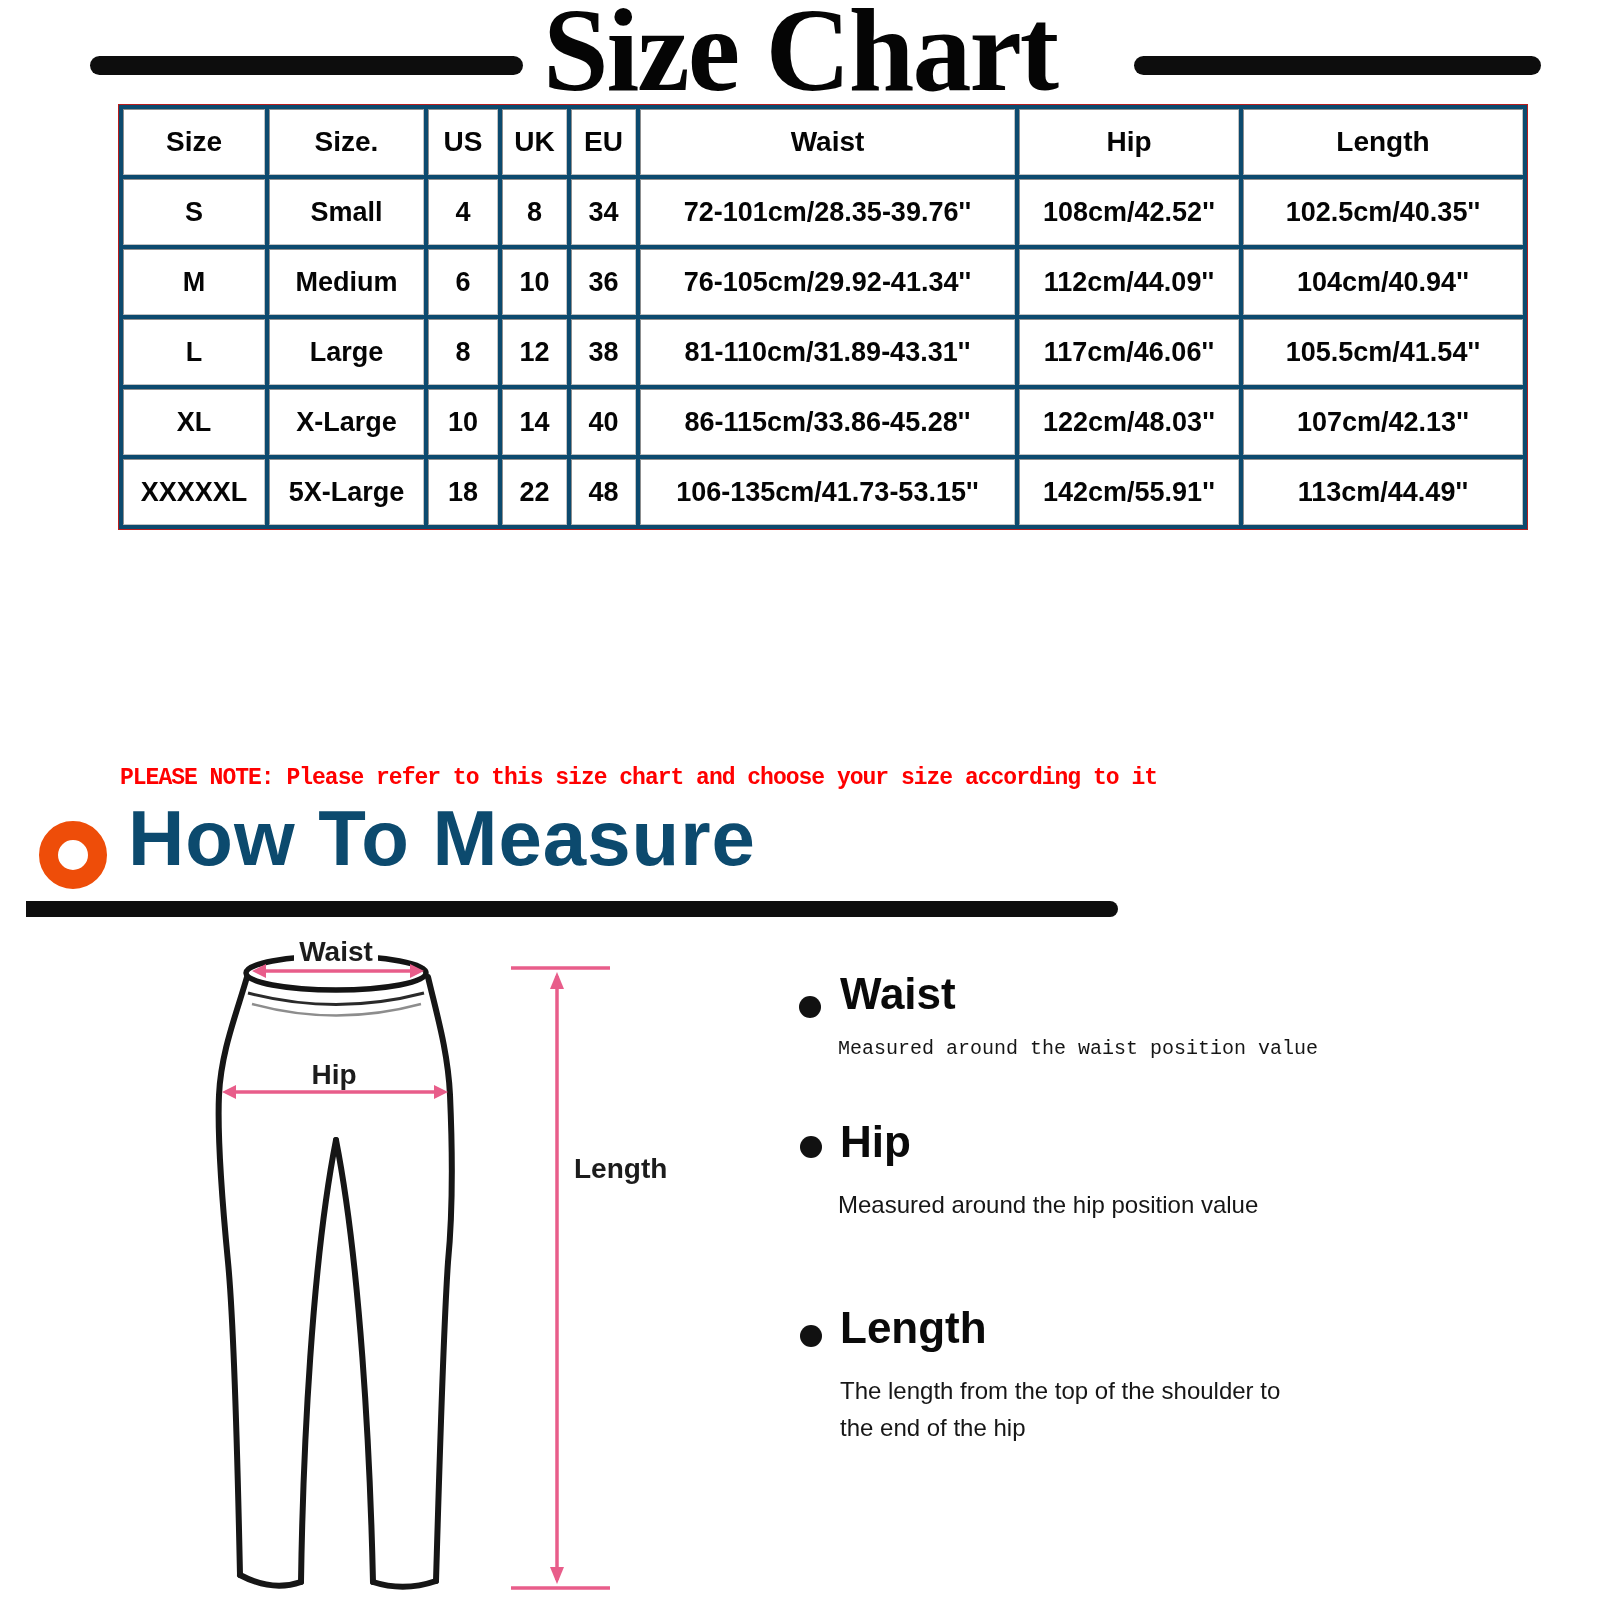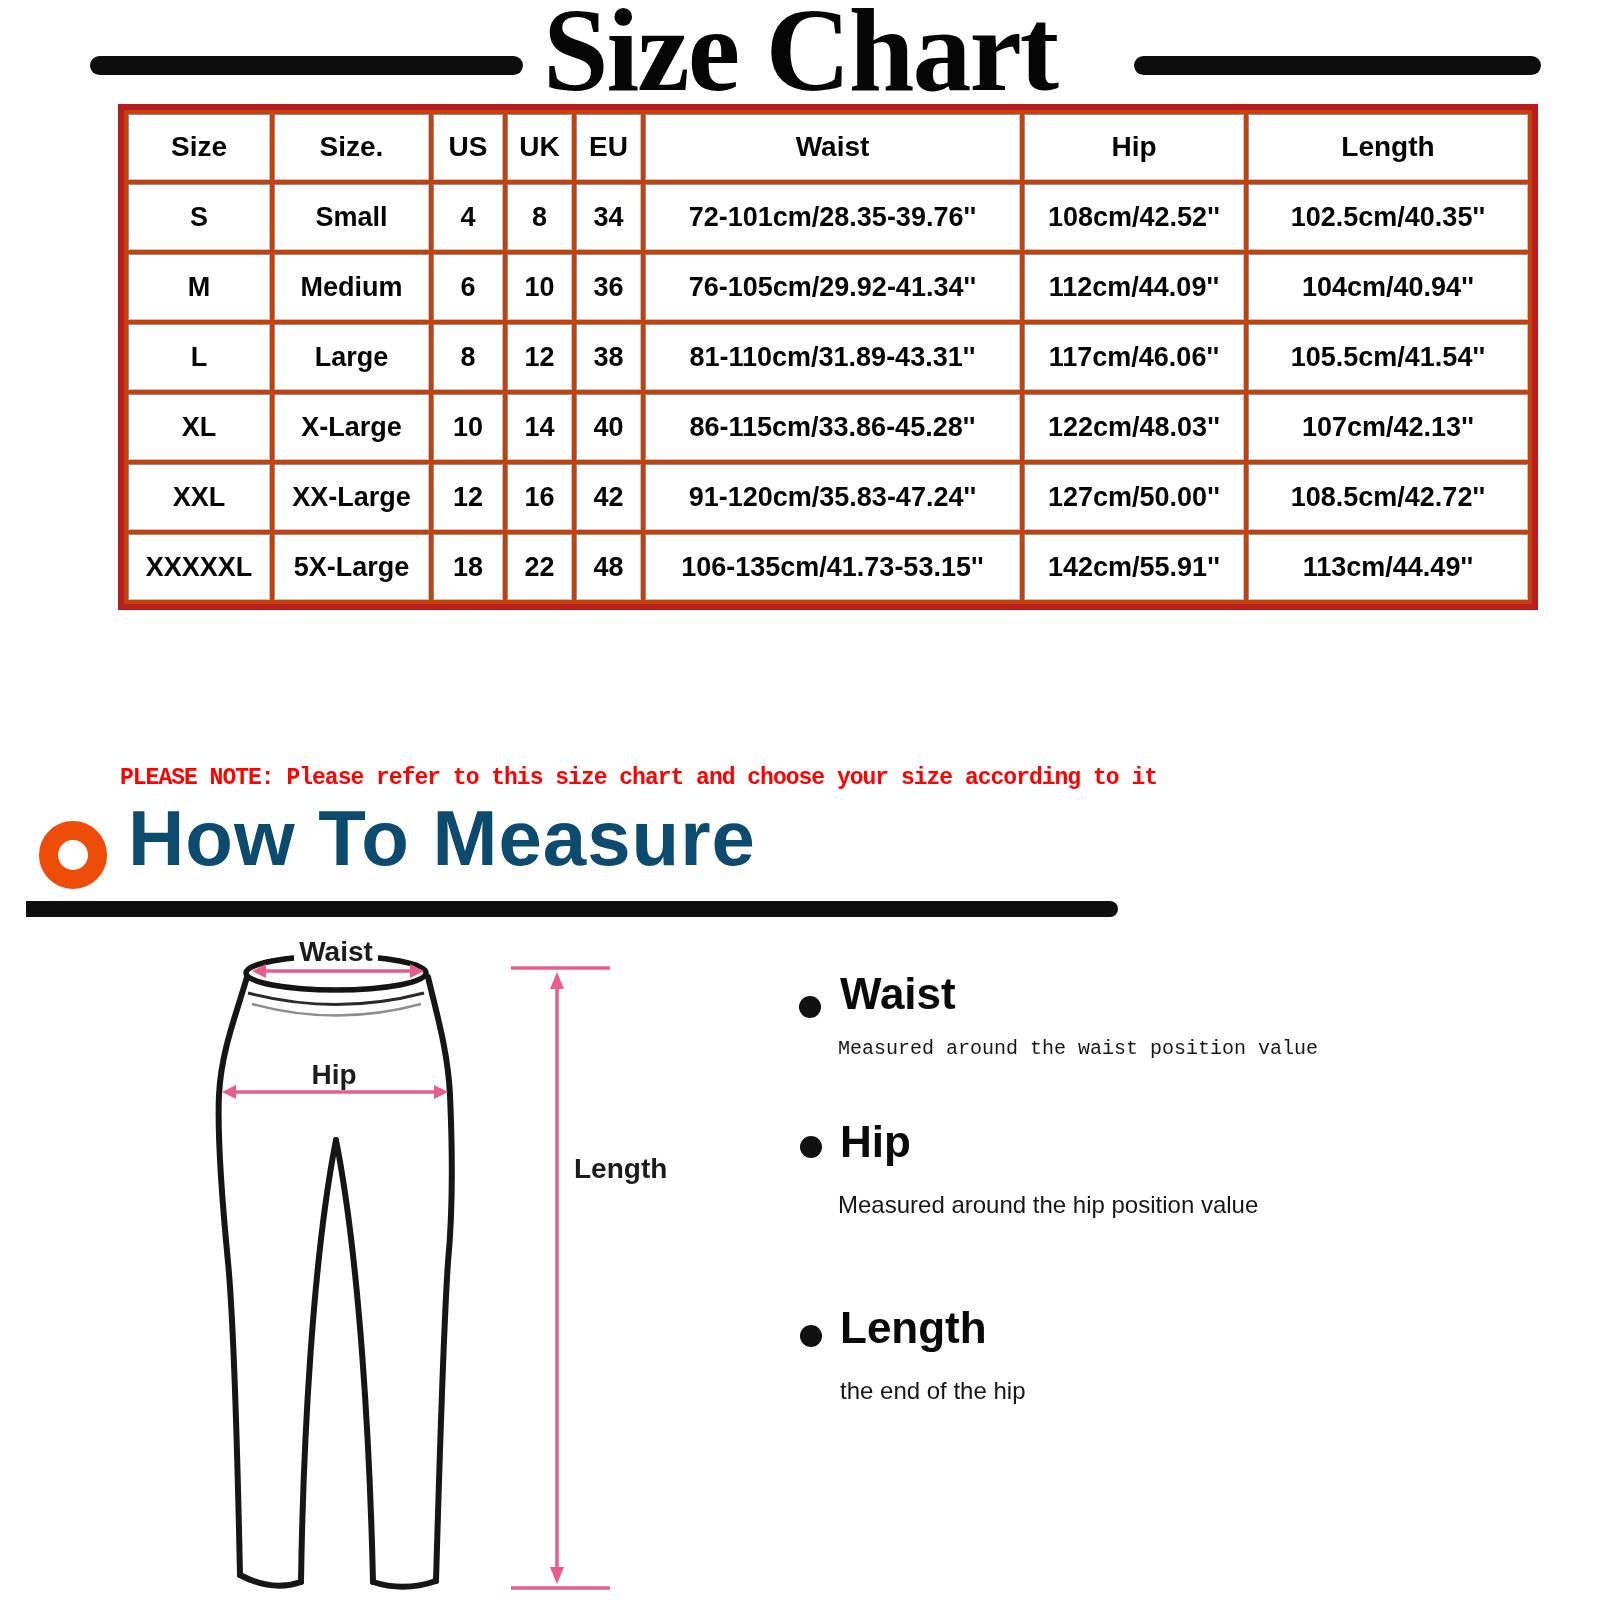--- a/index.html
+++ b/index.html
@@ -13,21 +13,21 @@
     font-family:"Liberation Serif",serif;font-weight:bold;font-size:118px;
     line-height:1;color:#050505;letter-spacing:-2px;
   }
   .title-bar{position:absolute;top:56px;height:19px;background:#0d0d0d;border-radius:10px;}
   .title-bar.left{left:90px;width:433px;}
   .title-bar.right{left:1134px;width:407px;}
   
   .size-table-wrap{position:absolute;left:118px;top:104px;width:1372px;}
   table.size-table{
     width:1372px;border-collapse:separate;border-spacing:4px;
-    table-layout:fixed;border:6px solid #b91c1c;background:#c2410c;
+    table-layout:fixed;border:1px solid #b91c1c;background:#0c4a6e;
   }
   table.size-table th,table.size-table td{
     border:1px solid #9b9b9b;border-color:#8f8f8f #c2c2c2 #c2c2c2 #8f8f8f;
     height:64px;text-align:center;vertical-align:middle;
     font-weight:bold;font-size:27px;color:#050505;background:#fff;
     font-family:"Liberation Sans",sans-serif;padding:0 2px;
     white-space:nowrap;overflow:hidden;
   }
   table.size-table th{font-size:28px;}
   
@@ -127,30 +127,20 @@
           <td>XL</td>
           <td>X-Large</td>
           <td>10</td>
           <td>14</td>
           <td>40</td>
           <td>86-115cm/33.86-45.28''</td>
           <td>122cm/48.03''</td>
           <td>107cm/42.13''</td>
         </tr>
         <tr>
-          <td>XXL</td>
-          <td>XX-Large</td>
-          <td>12</td>
-          <td>16</td>
-          <td>42</td>
-          <td>91-120cm/35.83-47.24''</td>
-          <td>127cm/50.00''</td>
-          <td>108.5cm/42.72''</td>
-        </tr>
-        <tr>
           <td>XXXXXL</td>
           <td>5X-Large</td>
           <td>18</td>
           <td>22</td>
           <td>48</td>
           <td>106-135cm/41.73-53.15''</td>
           <td>142cm/55.91''</td>
           <td>113cm/44.49''</td>
         </tr>
       </tbody>
@@ -210,14 +200,15 @@
 <div class="bullet-heading" style="left:840px;top:970px;">Waist</div>
 <div class="bullet-desc desc-mono" style="left:838px;top:1036px;">Measured around the waist position value</div>
 
 <div class="bullet-dot" style="left:800px;top:1136px;"></div>
 <div class="bullet-heading" style="left:840px;top:1118px;">Hip</div>
 <div class="bullet-desc desc-serif" style="left:838px;top:1186px;">Measured around the  hip position value</div>
 
 <div class="bullet-dot" style="left:800px;top:1325px;"></div>
 <div class="bullet-heading" style="left:840px;top:1304px;">Length</div>
 <div class="bullet-desc desc-serif" style="left:840px;top:1372px;">
+  <div>The length from the top of the shoulder to</div>
   <div>the end of the hip</div>
 </div>
 
 </body></html>

